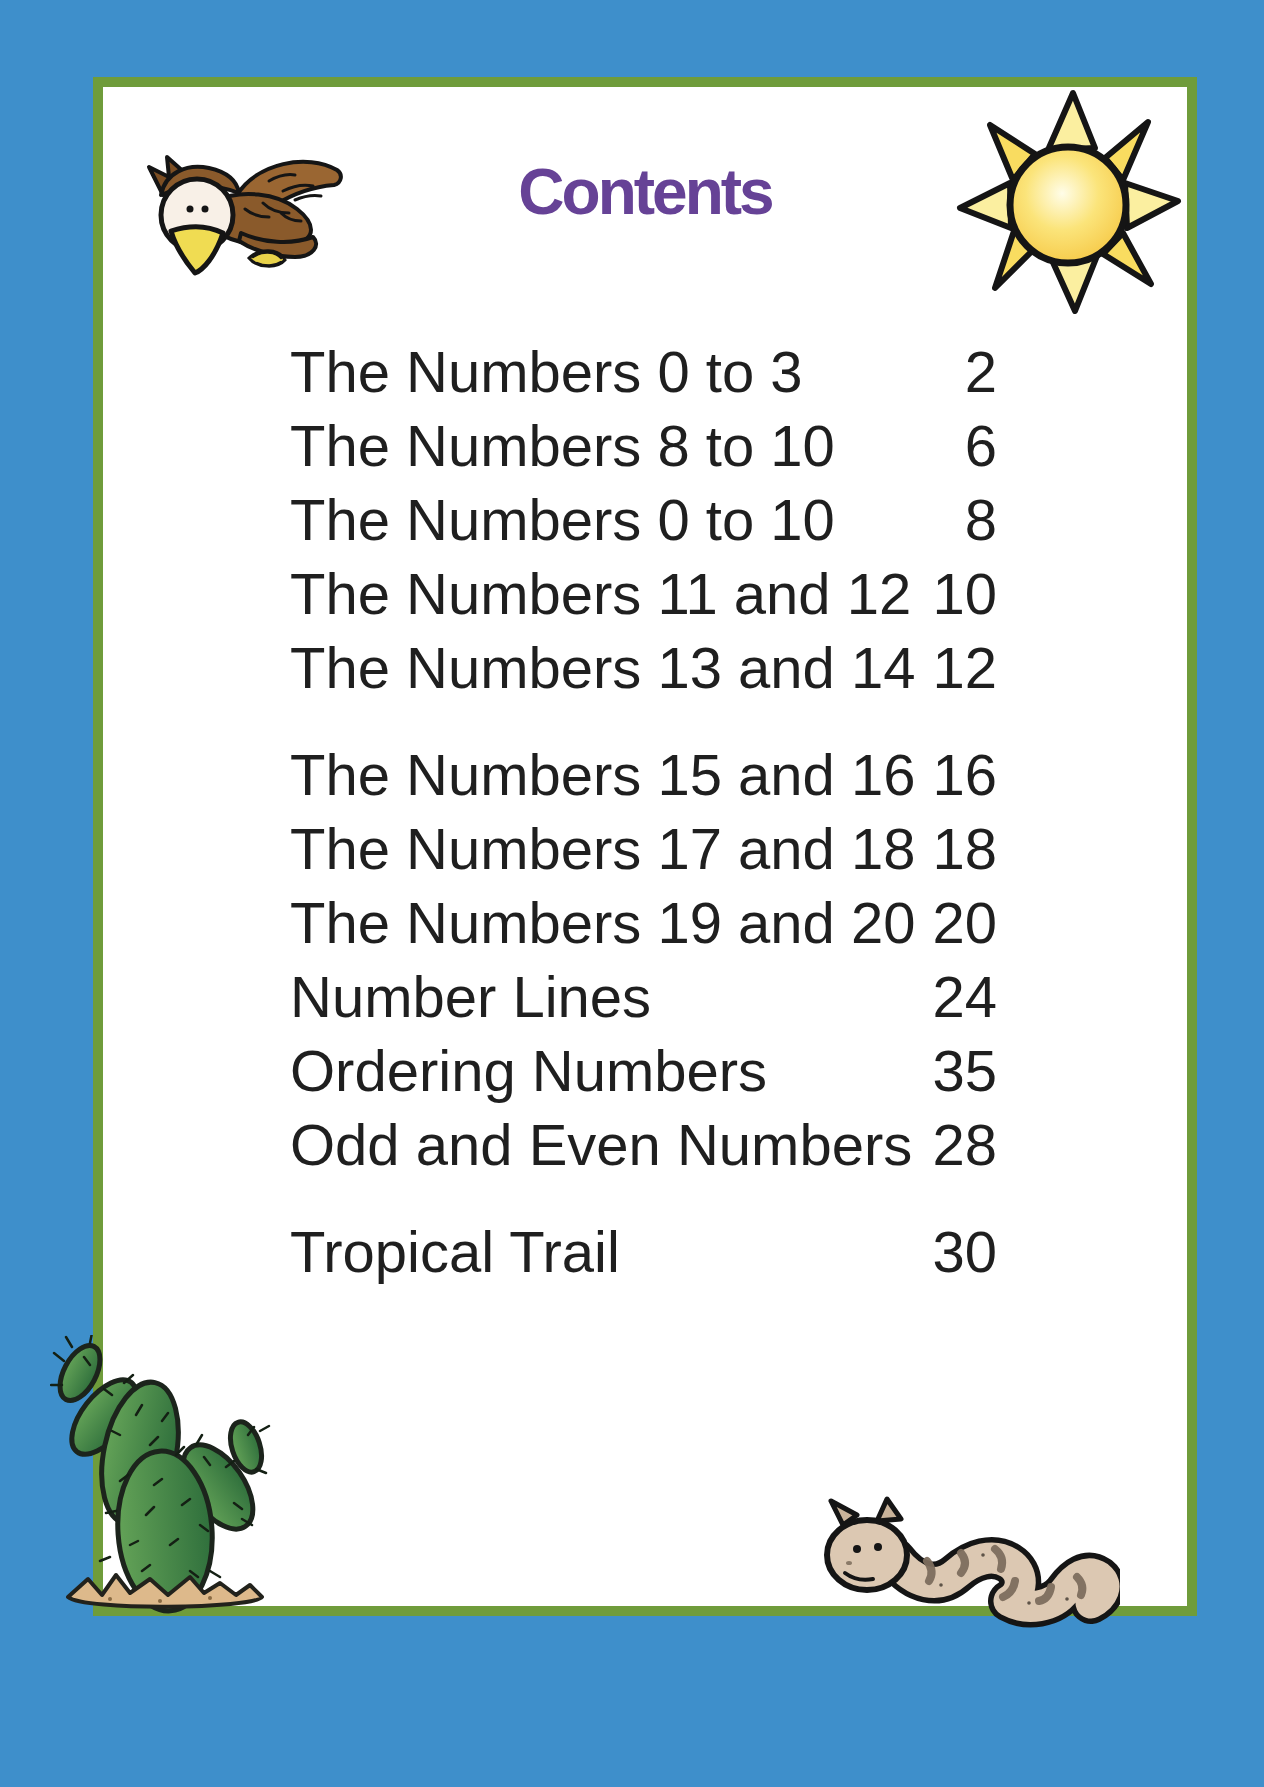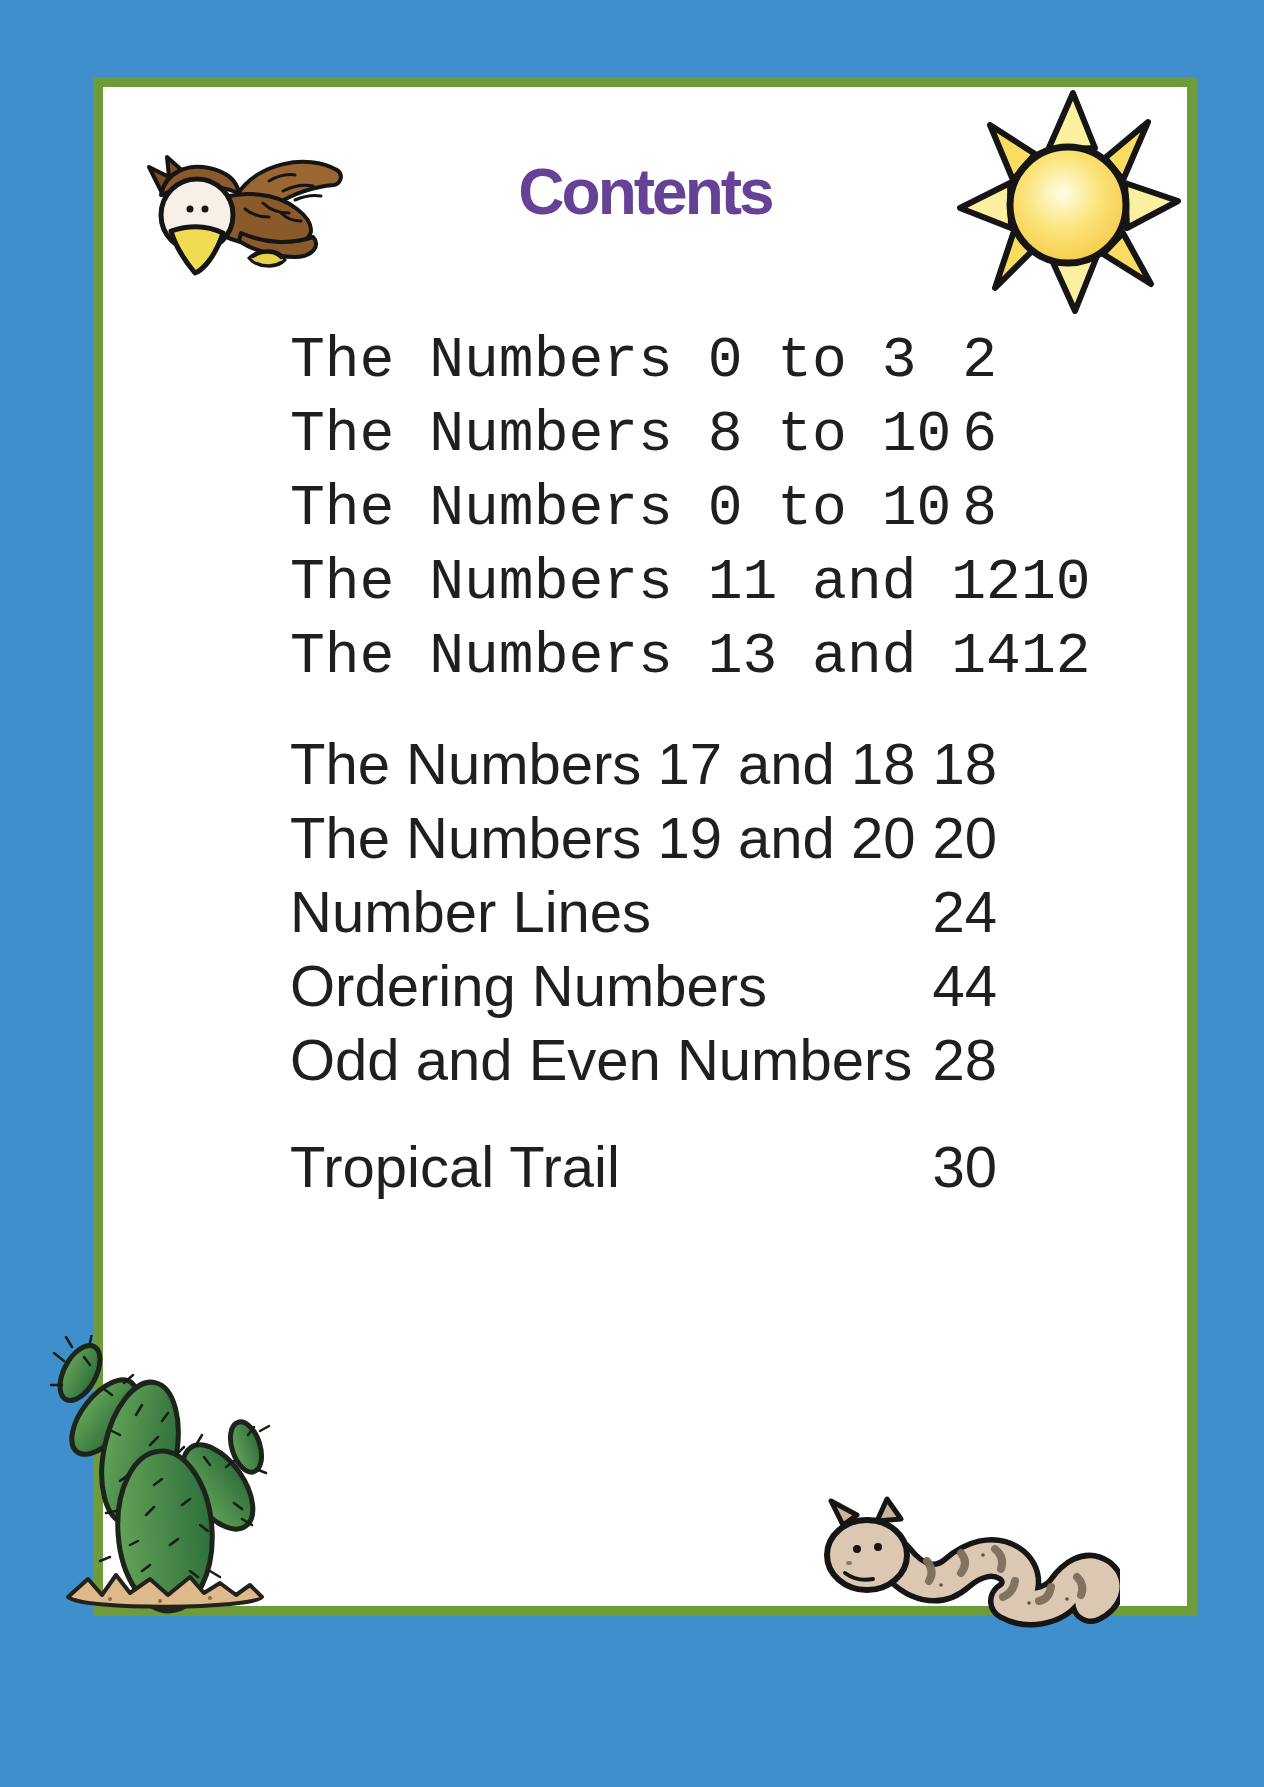--- a/index.html
+++ b/index.html
@@ -37,21 +37,21 @@
     z-index:2;
   }
   .toc-list{
     position:absolute;
     left:290px;top:323px;
     width:707px;
     z-index:2;
     color:var(--text-black);
   }
   .toc-section{margin-top:33px;}
-  .toc-section:first-child{margin-top:1px;font-family:Liberation Mono, monospace;}
+  .toc-section:first-child{margin-top:12px;}
   .toc-section:nth-child(4){margin-top:26px;}
   .toc-row{
     height:74px;
     display:flex;
     justify-content:space-between;
     align-items:center;
   }
   .toc-title,.toc-page{
     font-size:58px;
     line-height:1;
@@ -85,34 +85,38 @@
         <span class="toc-title">The Numbers 11 and 12</span>
         <span class="toc-page">10</span>
       </div>
       <div class="toc-row">
         <span class="toc-title">The Numbers 13 and 14</span>
         <span class="toc-page">12</span>
       </div>
     </div>
     <div class="toc-section">
       <div class="toc-row">
+        <span class="toc-title">The Numbers 15 and 16</span>
+        <span class="toc-page">16</span>
+      </div>
+      <div class="toc-row">
         <span class="toc-title">The Numbers 17 and 18</span>
         <span class="toc-page">18</span>
       </div>
       <div class="toc-row">
         <span class="toc-title">The Numbers 19 and 20</span>
         <span class="toc-page">20</span>
       </div>
       <div class="toc-row">
         <span class="toc-title">Number Lines</span>
         <span class="toc-page">24</span>
       </div>
       <div class="toc-row">
         <span class="toc-title">Ordering Numbers</span>
-        <span class="toc-page">44</span>
+        <span class="toc-page">35</span>
       </div>
       <div class="toc-row">
         <span class="toc-title">Odd and Even Numbers</span>
         <span class="toc-page">28</span>
       </div>
     </div>
     <div class="toc-section">
       <div class="toc-row">
         <span class="toc-title">Tropical Trail</span>
         <span class="toc-page">30</span>

